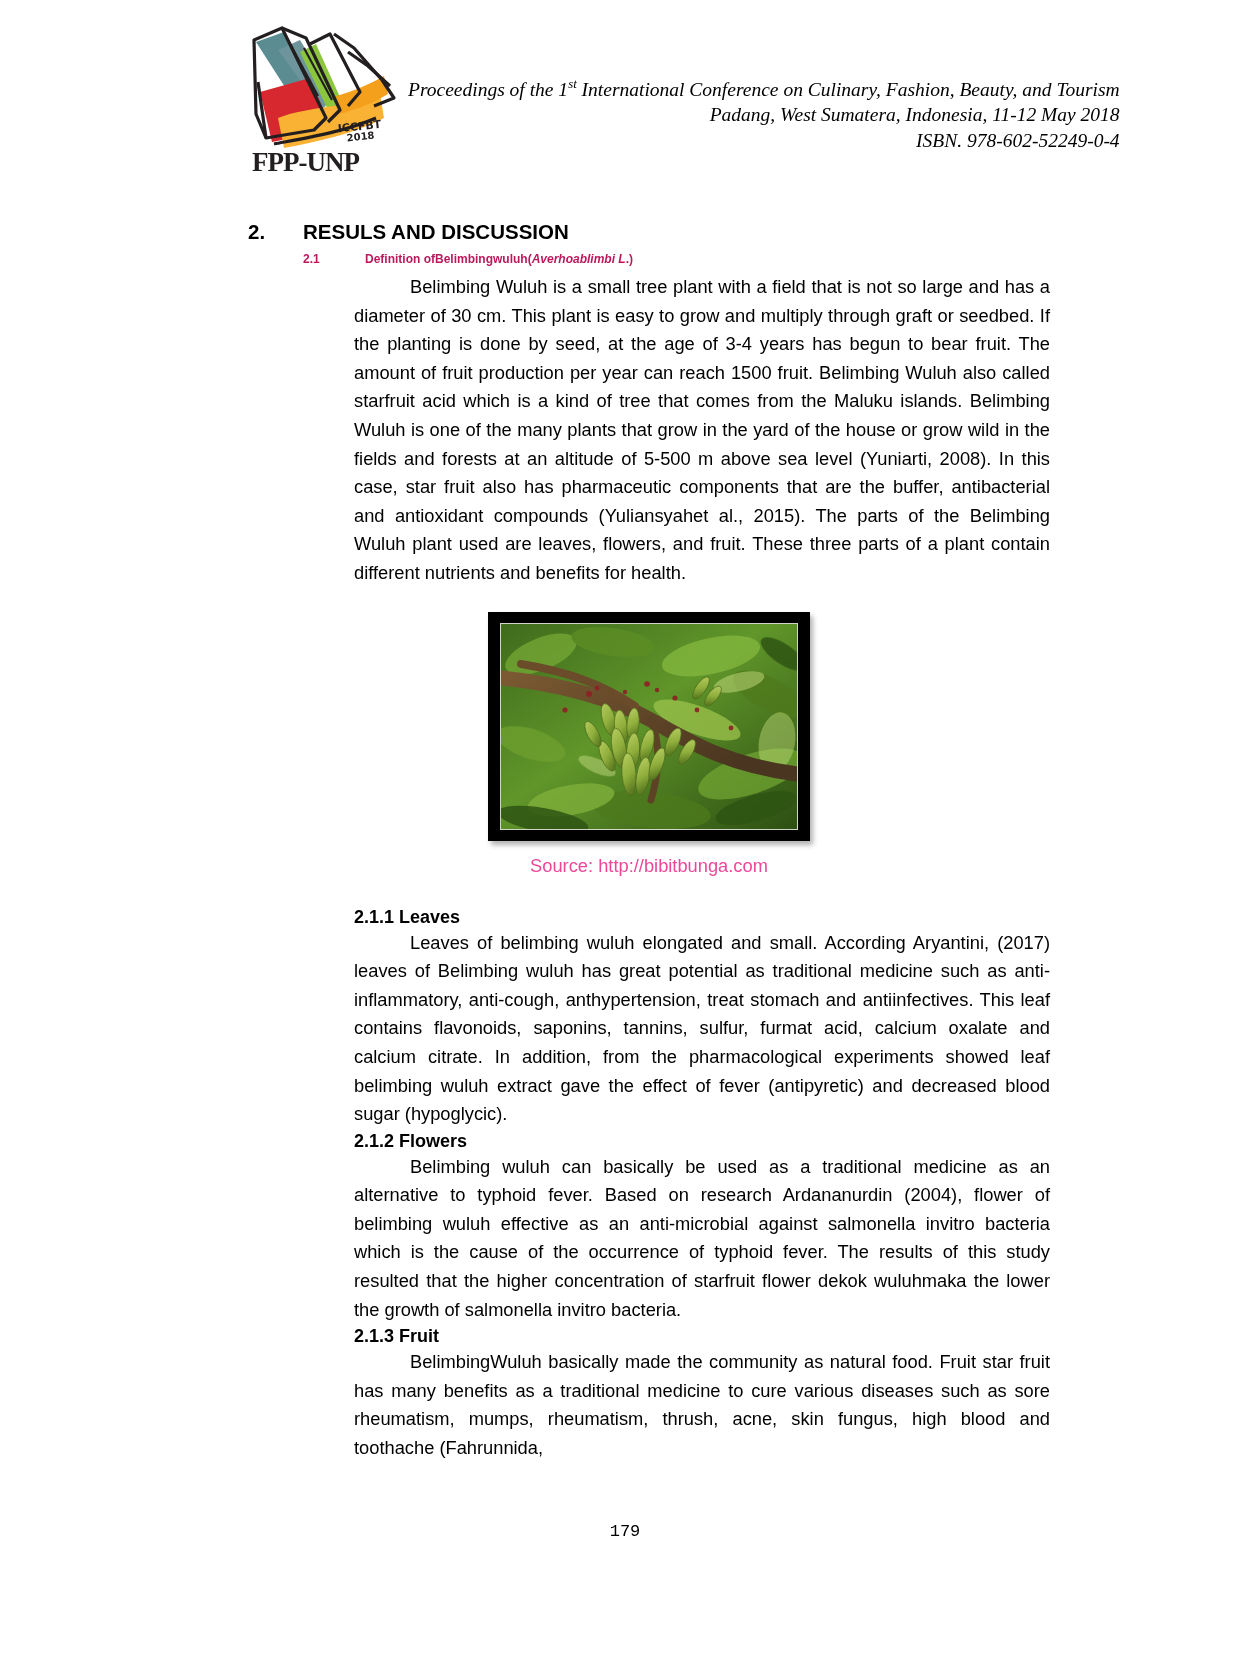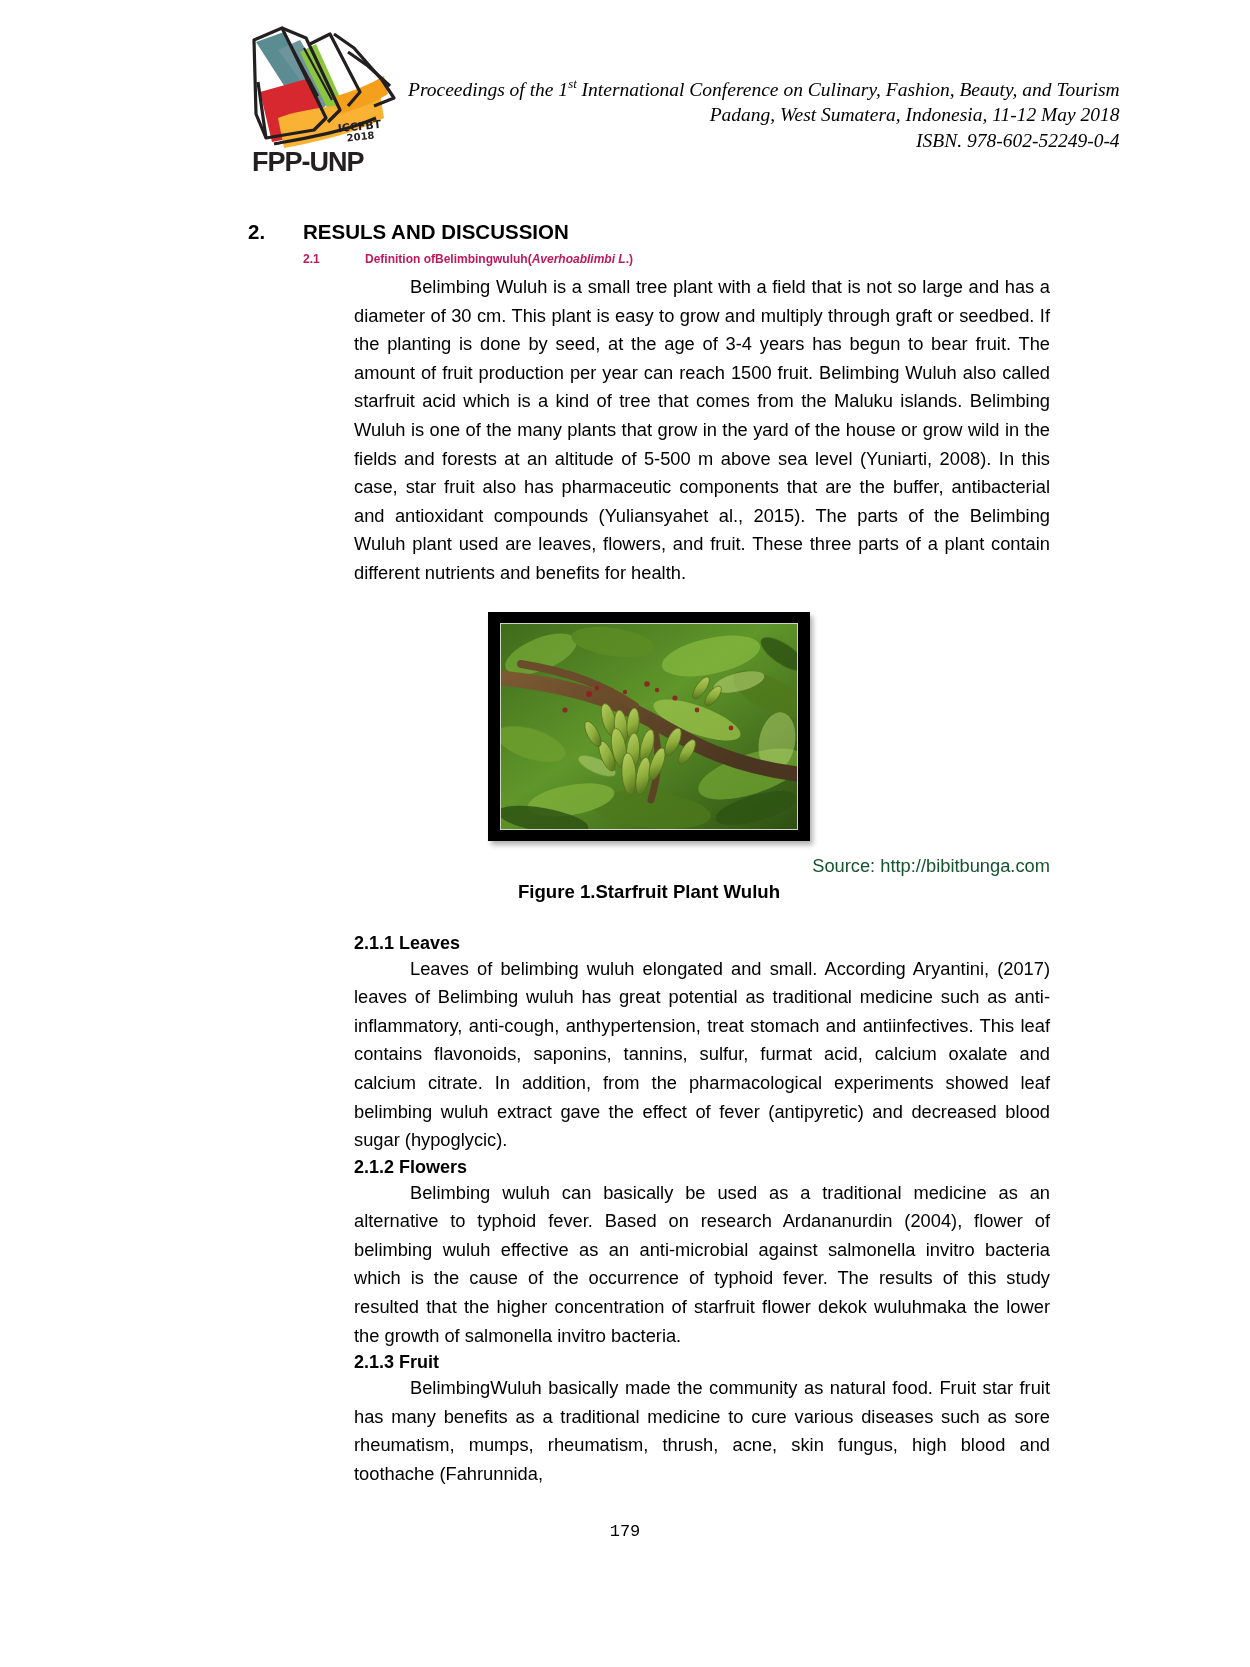--- a/index.html
+++ b/index.html
@@ -34,21 +34,21 @@
   }
   .logo-svg {
     position: absolute;
     top: 0;
     left: 0;
   }
   .logo-text {
     position: absolute;
     left: 4px;
     bottom: 2px;
-    font-family: Liberation Sans, sans-serif;
+    font-family: Liberation Serif, serif;
     font-weight: bold;
     font-size: 27px;
     letter-spacing: -1px;
     color: #231f20;
   }
   .logo-badge {
     position: absolute;
     left: 88px;
     bottom: 38px;
     width: 48px;
@@ -152,22 +152,21 @@
     height: 205px;
     border: 1px solid #cfd6c6;
     overflow: hidden;
     position: relative;
     background: #2f4a14;
   }
   .fig-caption-src {
     margin-top: 12px;
     font-size: 18.3px;
     line-height: 26px;
-    color: #14532d;
-    text-align: right;
+    color: #ec4899;
   }
   .fig-caption-title {
     font-size: 18.6px;
     font-weight: bold;
     line-height: 26px;
     color: #000;
   }
 
   .spacer-24 { height: 26px; }
 
@@ -323,21 +322,20 @@
 
             <g fill="#2f5413" opacity="0.85">
               <ellipse cx="255" cy="184" rx="42" ry="13" transform="rotate(-16 255 184)"></ellipse>
               <ellipse cx="42" cy="196" rx="46" ry="12" transform="rotate(10 42 196)"></ellipse>
               <ellipse cx="282" cy="30" rx="26" ry="10" transform="rotate(34 282 30)"></ellipse>
             </g>
           </svg>
         </div>
       </div>
       <div class="fig-caption-src">Source: http://bibitbunga.com</div>
-      <div class="fig-caption-title">Figure 1.Starfruit Plant Wuluh</div>
     </div>
 
     <div class="spacer-24"></div>
 
     <div class="h-subsub">2.1.1 Leaves</div>
     <p class="body">Leaves of belimbing wuluh elongated and small. According Aryantini, (2017) leaves of Belimbing wuluh has great potential as traditional medicine such as anti-inflammatory, anti-cough, anthypertension, treat stomach and antiinfectives. This leaf contains flavonoids, saponins, tannins, sulfur, furmat acid, calcium oxalate and calcium citrate. In addition, from the pharmacological experiments showed leaf belimbing wuluh extract gave the effect of fever (antipyretic) and decreased blood sugar (hypoglycic).</p>
 
     <div class="h-subsub">2.1.2 Flowers</div>
     <p class="body">Belimbing wuluh can basically be used as a traditional medicine as an alternative to typhoid fever. Based on research Ardananurdin (2004), flower of belimbing wuluh effective as an anti-microbial against salmonella invitro bacteria which is the cause of the occurrence of typhoid fever. The results of this study resulted that the higher concentration of starfruit flower dekok wuluhmaka the lower the growth of salmonella invitro bacteria.</p>
 

